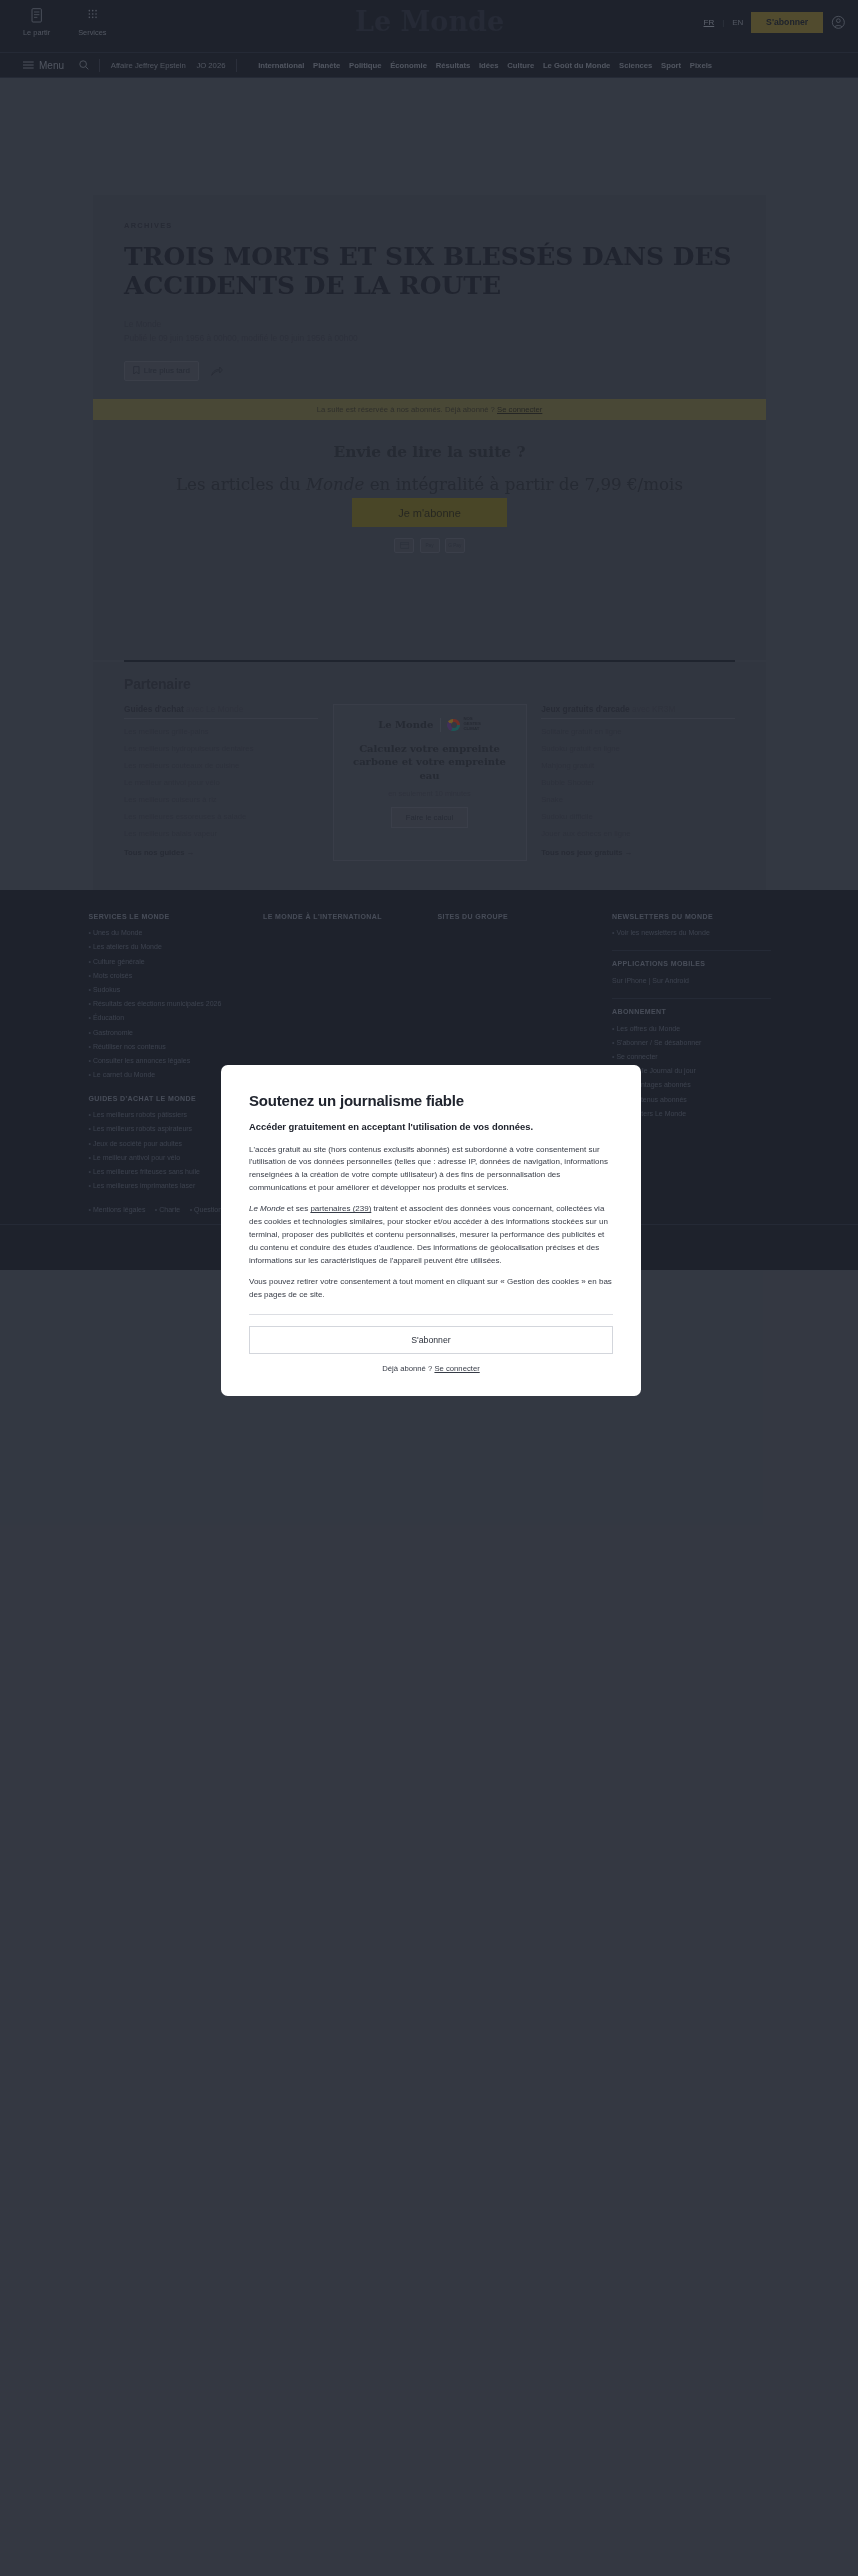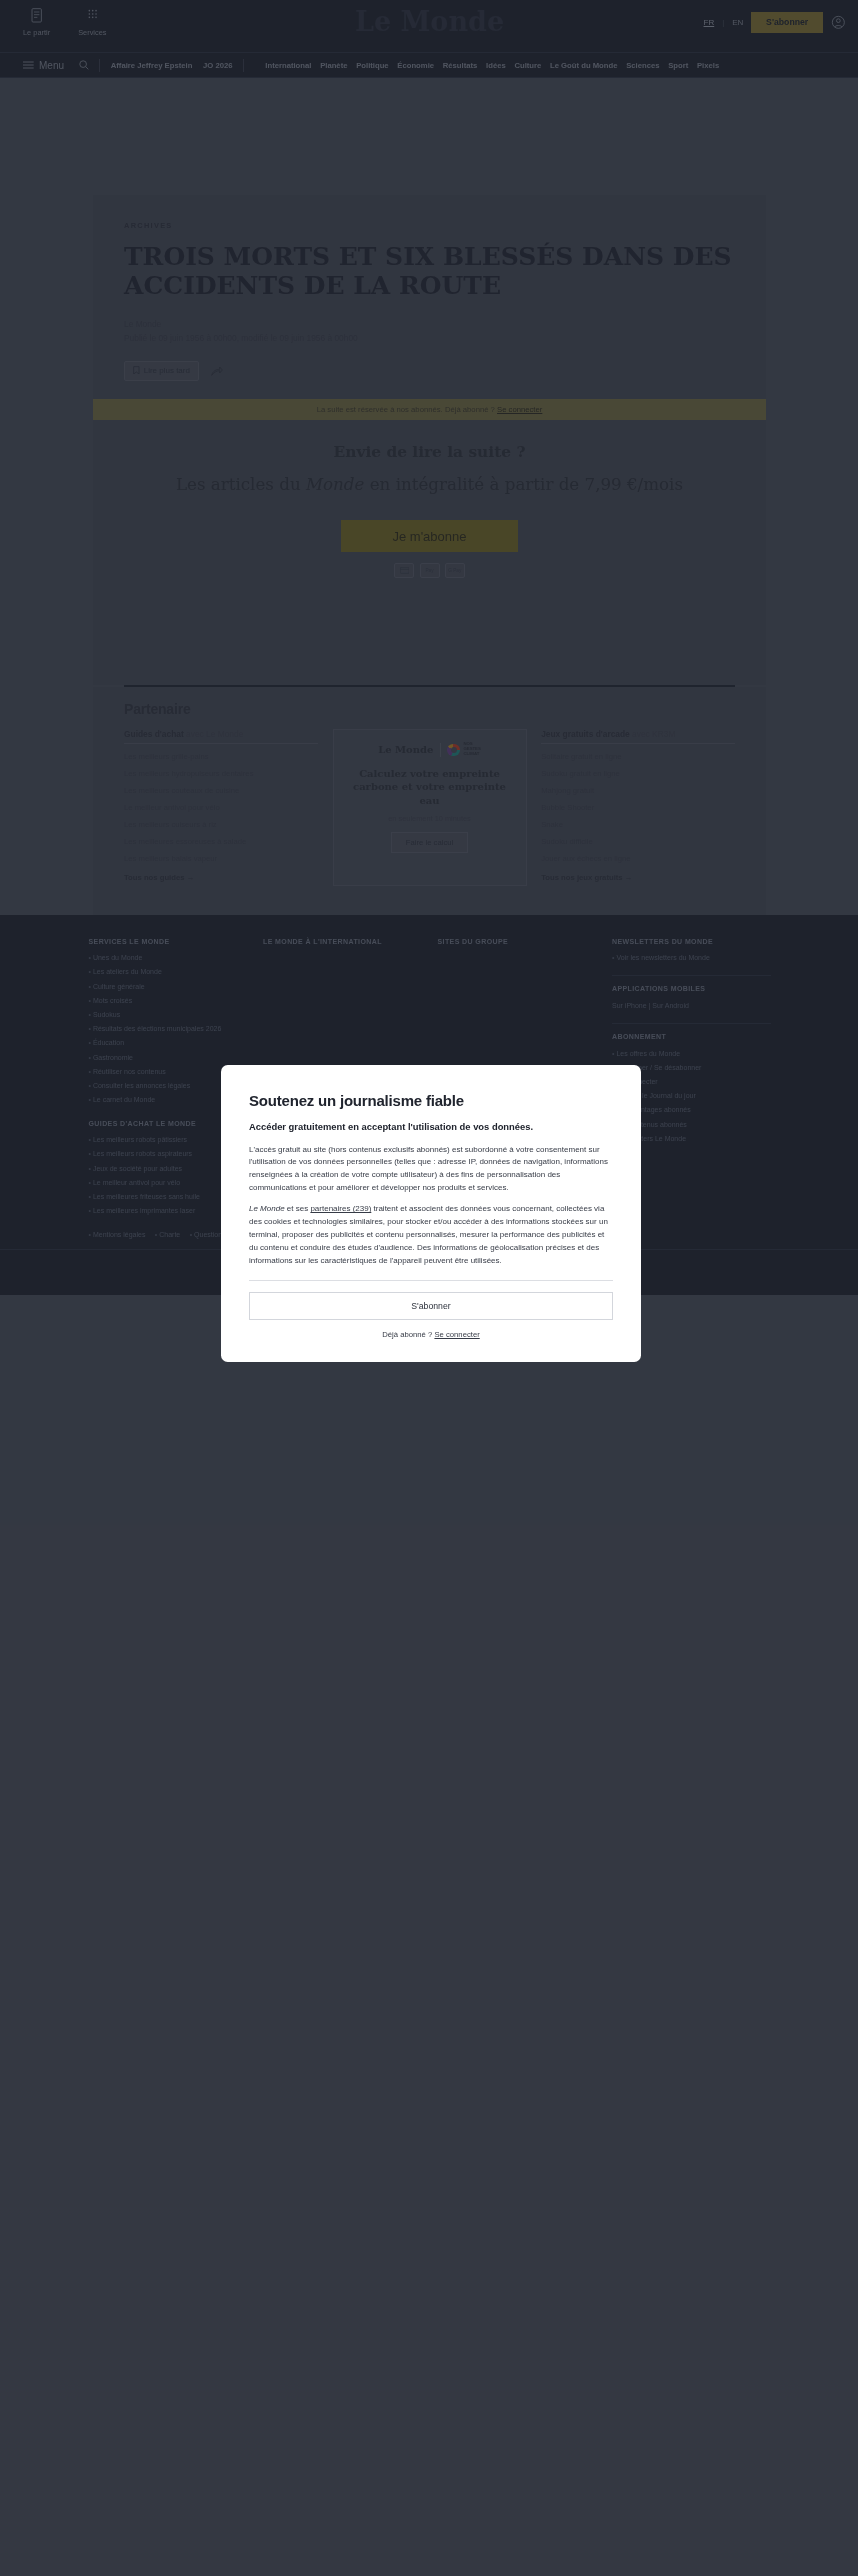--- a/index.html
+++ b/index.html
@@ -46,21 +46,21 @@
 
   
   .navbar {
     background: #2b303b; height: 25.4px; display: flex; align-items: center;
     padding-left: 23px; gap: 0; border-bottom: 0.7px solid #3b4150;
   }
   .nav-menu { display: flex; align-items: center; gap: 5.3px; color: #9aa0ad; font-size: 10px; cursor: pointer; }
   .nav-search { margin-left: 14.7px; color: #9aa0ad; cursor: pointer; display: flex; }
   .nav-div { width: 0.7px; height: 13.4px; background: #474d5b; margin: 0 10.7px; }
   .nav-hot { display: flex; gap: 10.7px; }
-  .nav-hot a { color: #9aa0ad; font-size: 7.7px; text-decoration: none; font-weight: bold; white-space: nowrap; cursor: pointer; }
+  .nav-hot a { color: #9aa0ad; font-size: 7.7px; text-decoration: none; font-weight: normal; white-space: nowrap; cursor: pointer; }
   .nav-items { display: flex; gap: 8.7px; margin-left: 10.7px; }
   .nav-items a { color: #9aa0ad; font-size: 7.7px; text-decoration: none; font-weight: bold; white-space: nowrap; cursor: pointer; }
 
   
   .article-canvas { background: #5a5f6b; padding-top: 117px; }
   .article-card {
     width: 673px; margin: 0 auto; background: #565b67; padding: 25.4px 31px 0 31px;
   }
   .kicker { font-size: 7.4px; letter-spacing: 1.3px; color: #3c414d; font-weight: bold; margin-bottom: 12px; }
   .headline {
@@ -81,22 +81,22 @@
     width: 673px; margin: 0 auto; background: #8b8450; text-align: center;
     font-size: 7.7px; color: #4d4a38; padding: 6px 0;
   }
   .paywall-strip a { color: #3a382a; text-decoration: underline; cursor: pointer; }
 
   .paywall-block { width: 673px; margin: 0 auto; background: #565b67; text-align: center; padding: 23px 0 27px 0; }
   .pw-title { font-family: "DejaVu Serif", serif; font-weight: bold; font-size: 15.4px; color: #3b4049; }
   .pw-sub { font-family: "DejaVu Serif", serif; font-size: 16.7px; color: #3b4049; margin-top: 13.4px; }
   .pw-sub i { font-style: italic; }
   .btn-pw {
-    margin-top: 26px; background: #8b7f30; color: #3c3a22; border: none;
-    font-size: 13px; padding: 8.7px 0; width: 177px; cursor: pointer;
+    margin-top: 4px; background: #8b7f30; color: #3c3a22; border: none;
+    font-size: 11px; padding: 8.7px 0; width: 155px; cursor: pointer;
   }
   .pay-icons { margin-top: 10.7px; display: flex; justify-content: center; gap: 5.3px; }
   .pay-chip {
     width: 20px; height: 14.7px; border: 0.7px solid #6b707c; border-radius: 2px;
     display: flex; align-items: center; justify-content: center;
     font-size: 4.7px; color: #474c58; background: #5b606c;
   }
 
   .ad-slot { width: 673px; margin: 0 auto; background: #565b67; height: 80px; }
   .rule { width: 611px; height: 2px; background: #2e333e; margin: 0 auto; }
@@ -486,20 +486,21 @@
     </div>
   </div>
 
   <div class="dim"></div>
 
   <div class="modal">
     <h1>Soutenez un journalisme fiable</h1>
     <h2>Accéder gratuitement en acceptant l'utilisation de vos données.</h2>
     <p>L'accès gratuit au site (hors contenus exclusifs abonnés) est subordonné à votre consentement sur l'utilisation de vos données personnelles (telles que : adresse IP, données de navigation, informations renseignées à la création de votre compte utilisateur) à des fins de personnalisation des communications et pour améliorer et développer nos produits et services.</p>
     <p><i>Le Monde</i><span> et ses </span><a class="ul">partenaires (239)</a><span> traitent et associent des données vous concernant, collectées via des cookies et technologies similaires, pour stocker et/ou accéder à des informations stockées sur un terminal, proposer des publicités et contenu personnalisés, mesurer la performance des publicités et du contenu et conduire des études d'audience. Des informations de géolocalisation précises et des informations sur les caractéristiques de l'appareil peuvent être utilisées.</span></p>
+    <p>Vous pouvez retirer votre consentement à tout moment en cliquant sur « Gestion des cookies » en bas des pages de ce site.</p>
     <div class="modal-sep"></div>
     <button class="btn-sub-outline">S'abonner</button>
     <div class="modal-login">
       <span>Déjà abonné ?</span>
       <a>Se connecter</a>
     </div>
   </div>
 
 </div>
 

